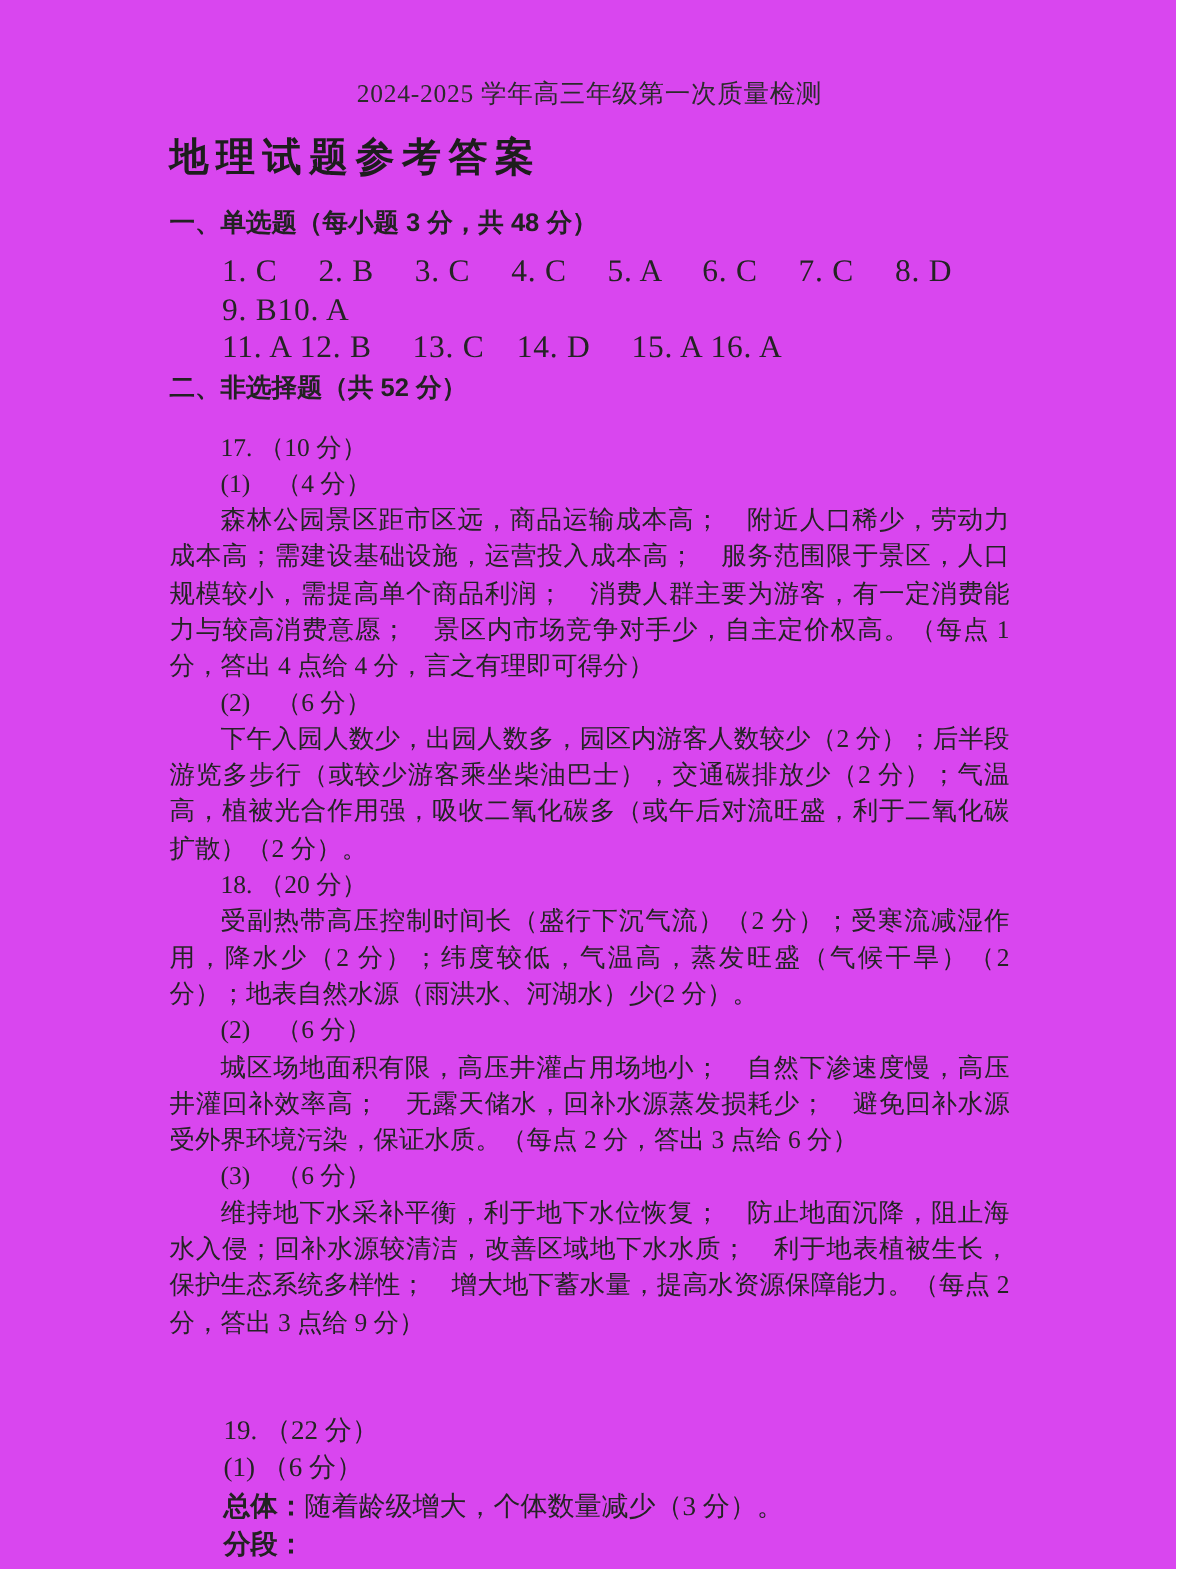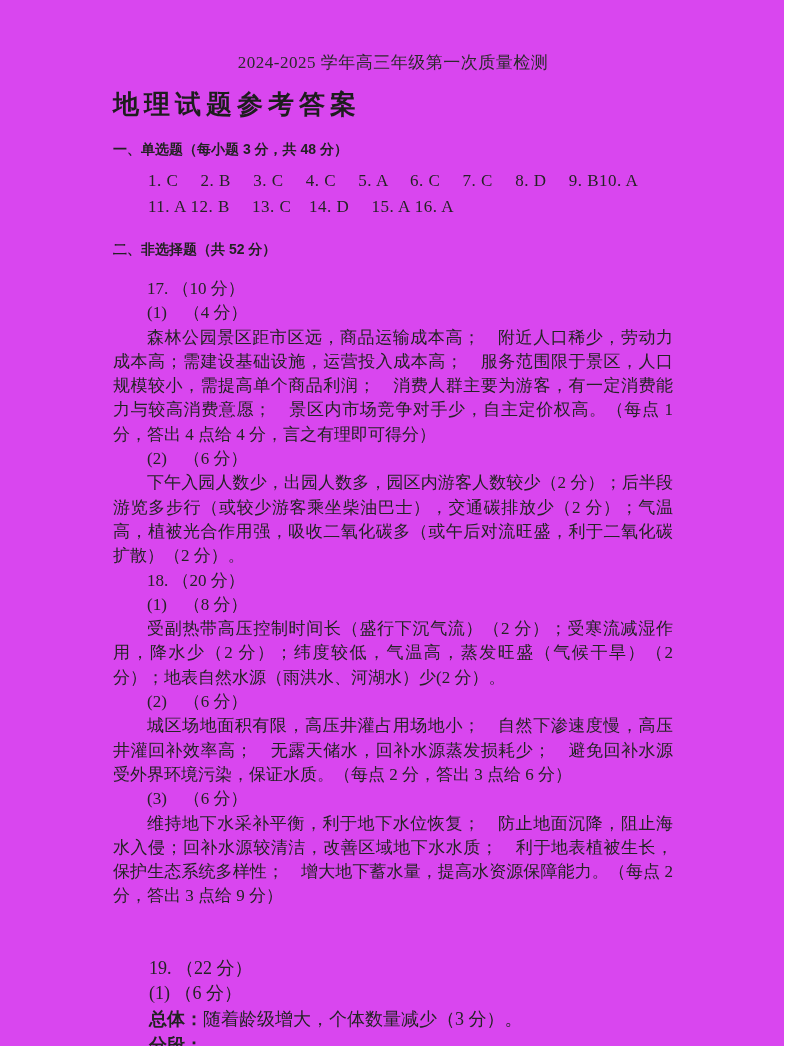--- a/index.html
+++ b/index.html
@@ -31,32 +31,32 @@
     font-size: 26px;
     font-weight: 700;
     letter-spacing: 5px;
     line-height: 30px;
     margin-top: 16px;
     color: #1d1d1d;
   }
   .sec-heading {
     font-family: "Liberation Sans", "DejaVu Sans", sans-serif;
     font-weight: 700;
-    font-size: 14px;
+    font-size: 17px;
     line-height: 24px;
     margin-top: 17px;
     color: #222222;
   }
   .sec-heading.second {
-    margin-top: 18px;
+    margin-top: 2px;
   }
   .answers {
     margin-top: 7px;
     padding-left: 35px;
-    font-size: 17px;
+    font-size: 21px;
     line-height: 25.5px;
     letter-spacing: 0.5px;
     color: #242424;
   }
   .body-block {
     margin-top: 16px;
     font-size: 17px;
     line-height: 24.3px;
     text-align: justify;
     color: #242424;
@@ -67,21 +67,21 @@
   .para {
     text-indent: 2em;
     margin: 0;
   }
   .q19-block {
     margin-top: 47px;
     font-size: 18px;
     line-height: 25.5px;
   }
   .label-strong {
-    font-family: Liberation Mono, monospace;
+    font-family: Liberation Sans, sans-serif;
     font-weight: 700;
     color: #222222;
   }
 </style>
 </head>
 <body>
 
 <div class="page">
   <div class="content">
 
@@ -100,21 +100,20 @@
 
     <div class="body-block">
 
       <div class="indent-line">17. （10 分）</div>
       <div class="indent-line">(1)　（4 分）</div>
       <p class="para">森林公园景区距市区远，商品运输成本高；　附近人口稀少，劳动力成本高；需建设基础设施，运营投入成本高；　服务范围限于景区，人口规模较小，需提高单个商品利润；　消费人群主要为游客，有一定消费能力与较高消费意愿；　景区内市场竞争对手少，自主定价权高。（每点 1 分，答出 4 点给 4 分，言之有理即可得分）</p>
       <div class="indent-line">(2)　（6 分）</div>
       <p class="para">下午入园人数少，出园人数多，园区内游客人数较少（2 分）；后半段游览多步行（或较少游客乘坐柴油巴士），交通碳排放少（2 分）；气温高，植被光合作用强，吸收二氧化碳多（或午后对流旺盛，利于二氧化碳扩散）（2 分）。</p>
 
       <div class="indent-line">18. （20 分）</div>
-      <div class="indent-line">(1)　（8 分）</div>
       <p class="para">受副热带高压控制时间长（盛行下沉气流）（2 分）；受寒流减湿作用，降水少（2 分）；纬度较低，气温高，蒸发旺盛（气候干旱）（2 分）；地表自然水源（雨洪水、河湖水）少(2 分）。</p>
       <div class="indent-line">(2)　（6 分）</div>
       <p class="para">城区场地面积有限，高压井灌占用场地小；　自然下渗速度慢，高压井灌回补效率高；　无露天储水，回补水源蒸发损耗少；　避免回补水源受外界环境污染，保证水质。（每点 2 分，答出 3 点给 6 分）</p>
       <div class="indent-line">(3)　（6 分）</div>
       <p class="para">维持地下水采补平衡，利于地下水位恢复；　防止地面沉降，阻止海水入侵；回补水源较清洁，改善区域地下水水质；　利于地表植被生长，保护生态系统多样性；　增大地下蓄水量，提高水资源保障能力。（每点 2 分，答出 3 点给 9 分）</p>
 
     </div>
 
     <div class="body-block q19-block">
       <div class="indent-line">19. （22 分）</div>

